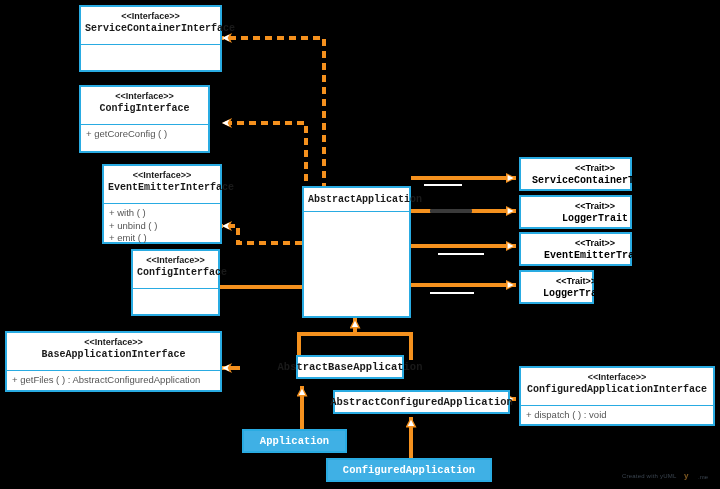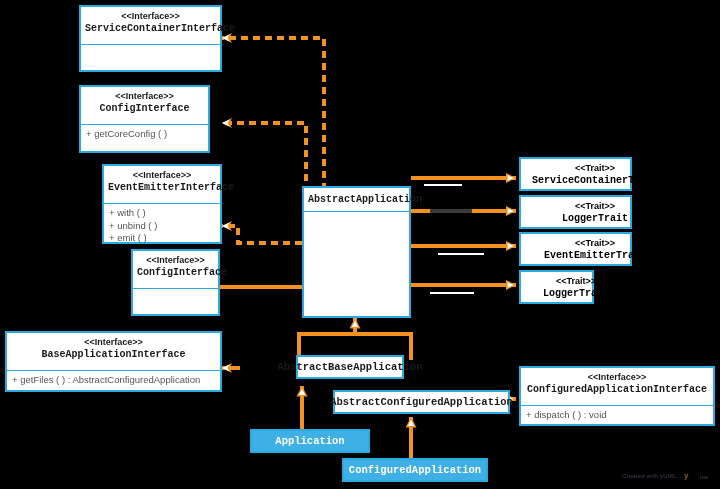--- a/index.html
+++ b/index.html
@@ -166,25 +166,25 @@
   </div>
 
   <div class="node plain" style="left:249px;top:355px;width:108px;height:24px;margin-left:47px;">
     <span class="nm">AbstractBaseApplication</span>
   </div>
 
   <div class="node plain" style="left:333px;top:390px;width:177px;height:24px;">
     <span class="nm">AbstractConfiguredApplication</span>
   </div>
 
-  <div class="node filled" style="left:250px;top:429px;width:120px;height:24px;text-align:right;">
+  <div class="node filled" style="left:242px;top:429px;width:105px;height:24px;text-align:right;">
     <span class="nm">Application</span>
   </div>
 
-  <div class="node filled" style="left:342px;top:458px;width:146px;height:24px;">
+  <div class="node filled" style="left:326px;top:458px;width:166px;height:24px;">
     <span class="nm">ConfiguredApplication</span>
   </div>
 
   <div class="node" style="left:519px;top:366px;width:196px;height:60px;">
     <div class="hdr">
       <span class="st">&lt;&lt;Interface&gt;&gt;</span>
       <span class="nm">ConfiguredApplicationInterface</span>
     </div>
     <div class="sep"></div>
     <div class="ops">

